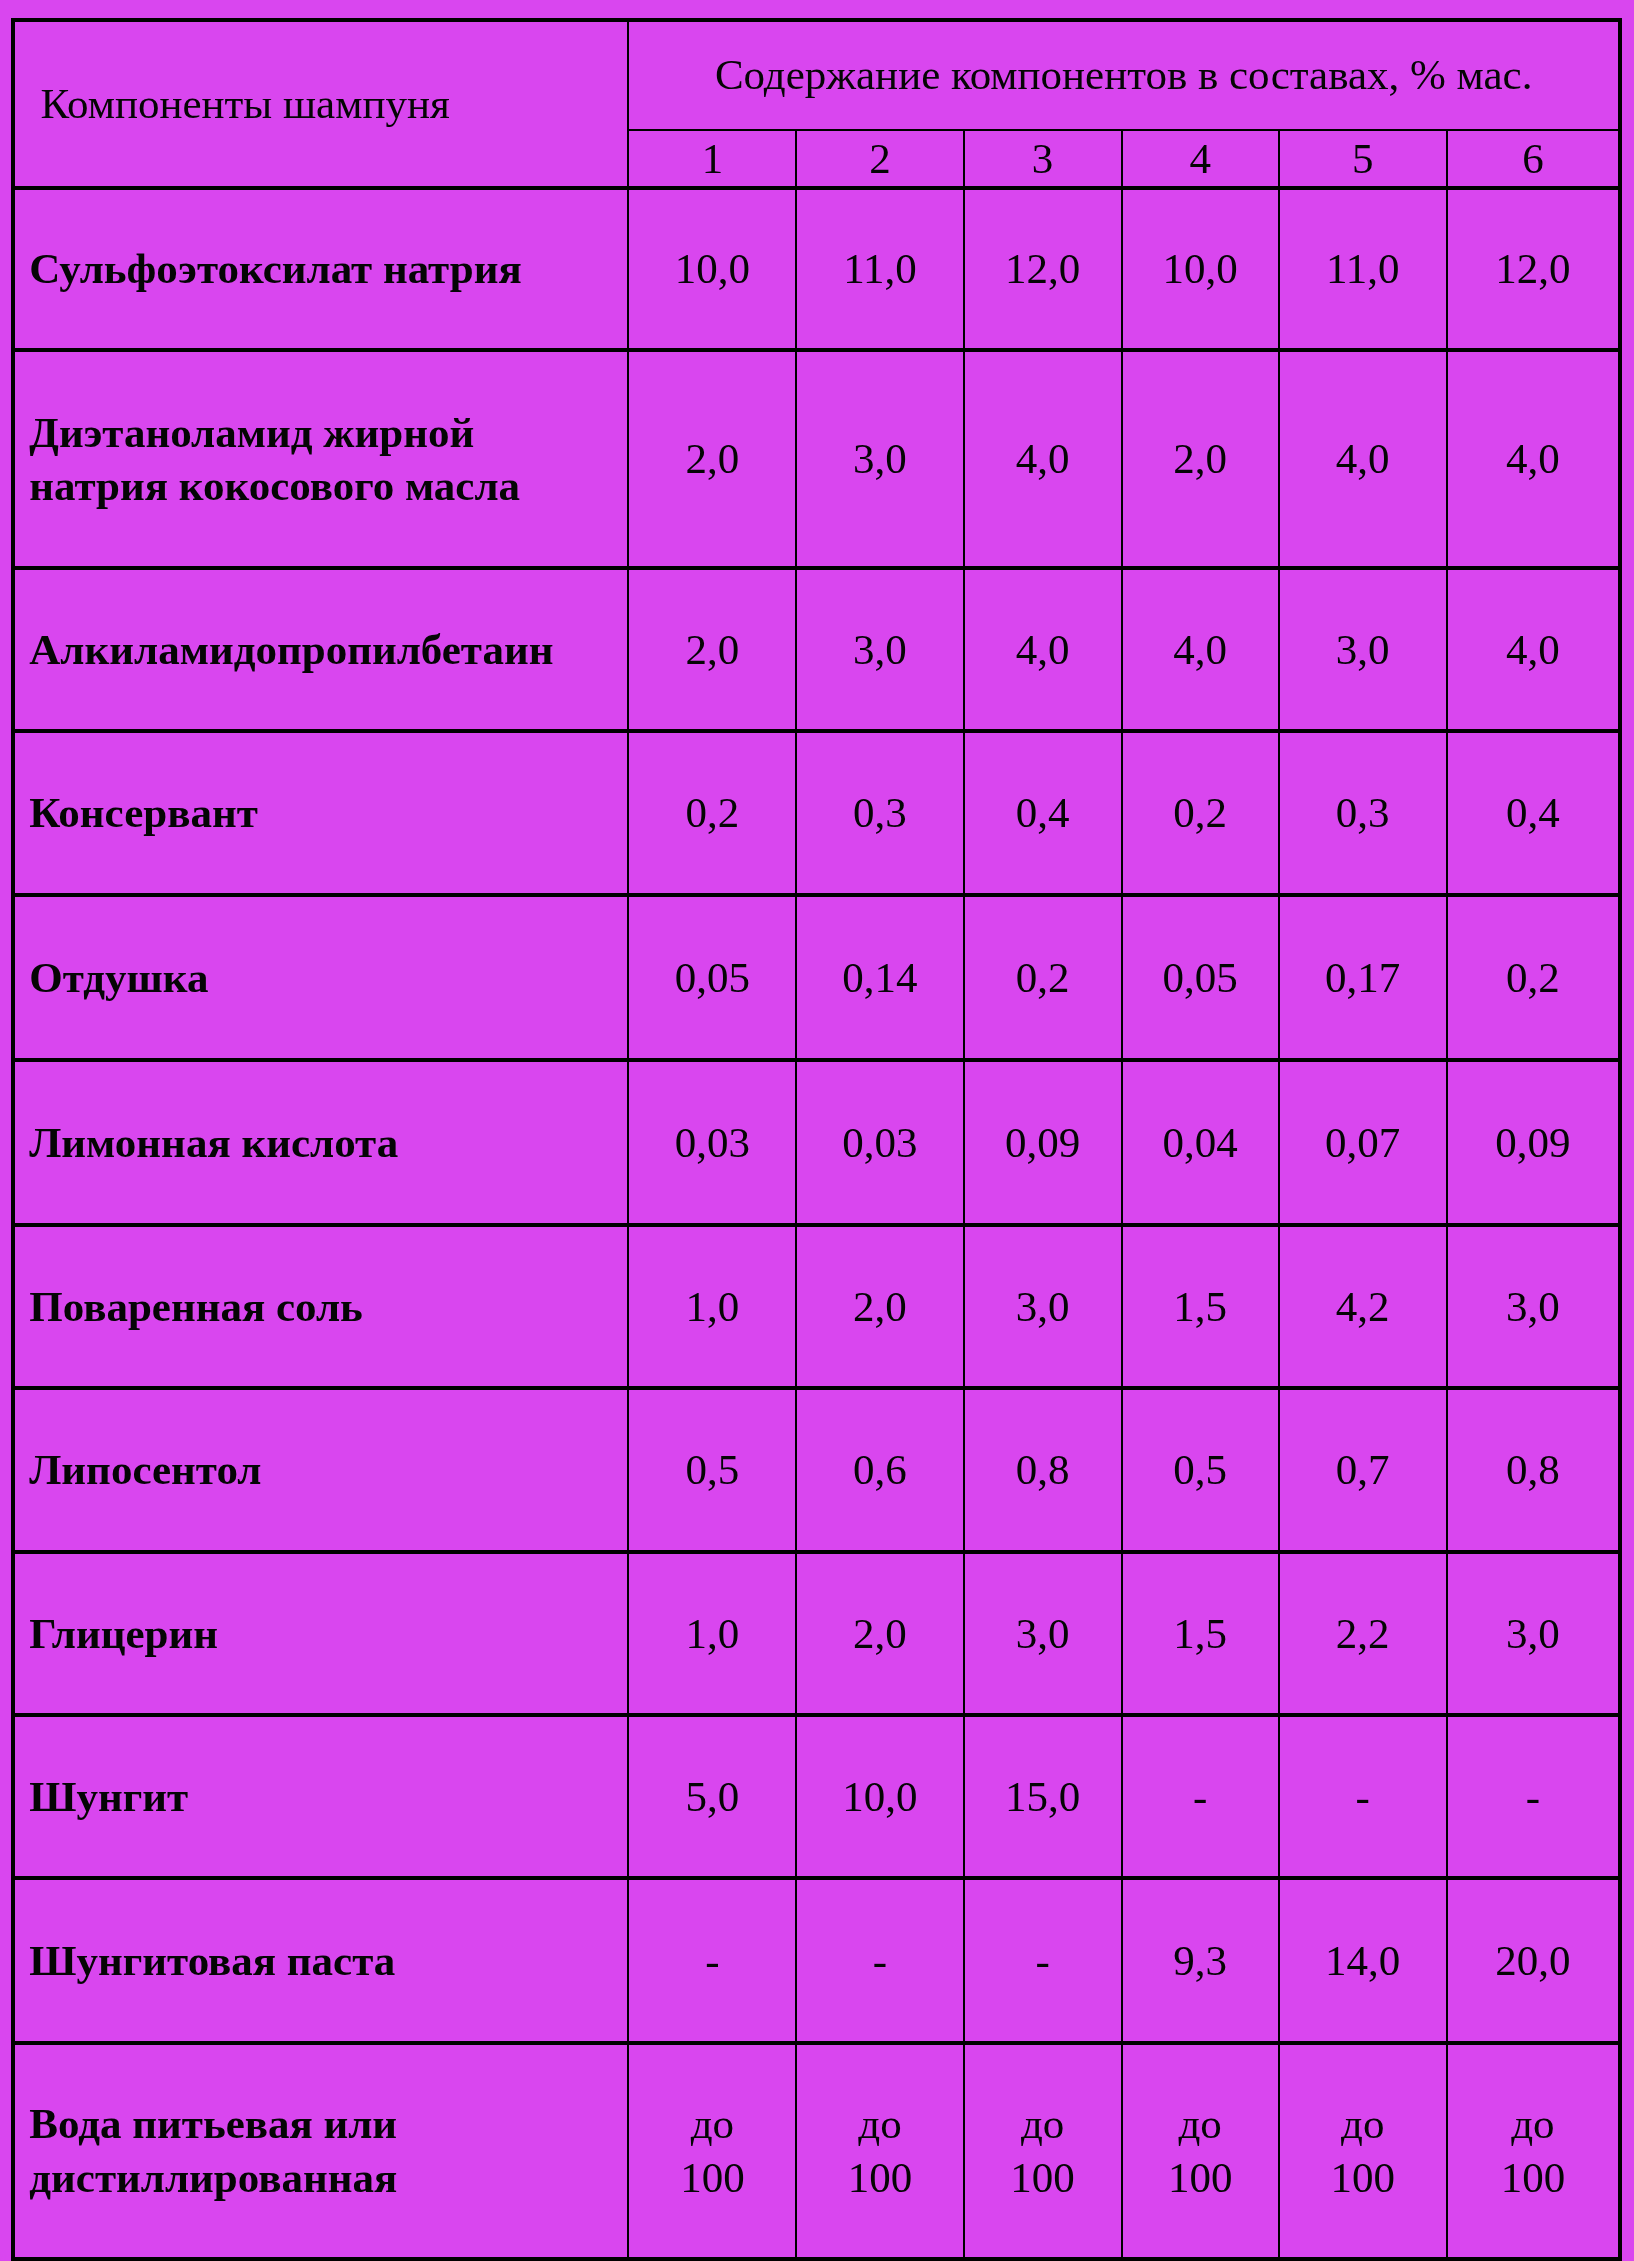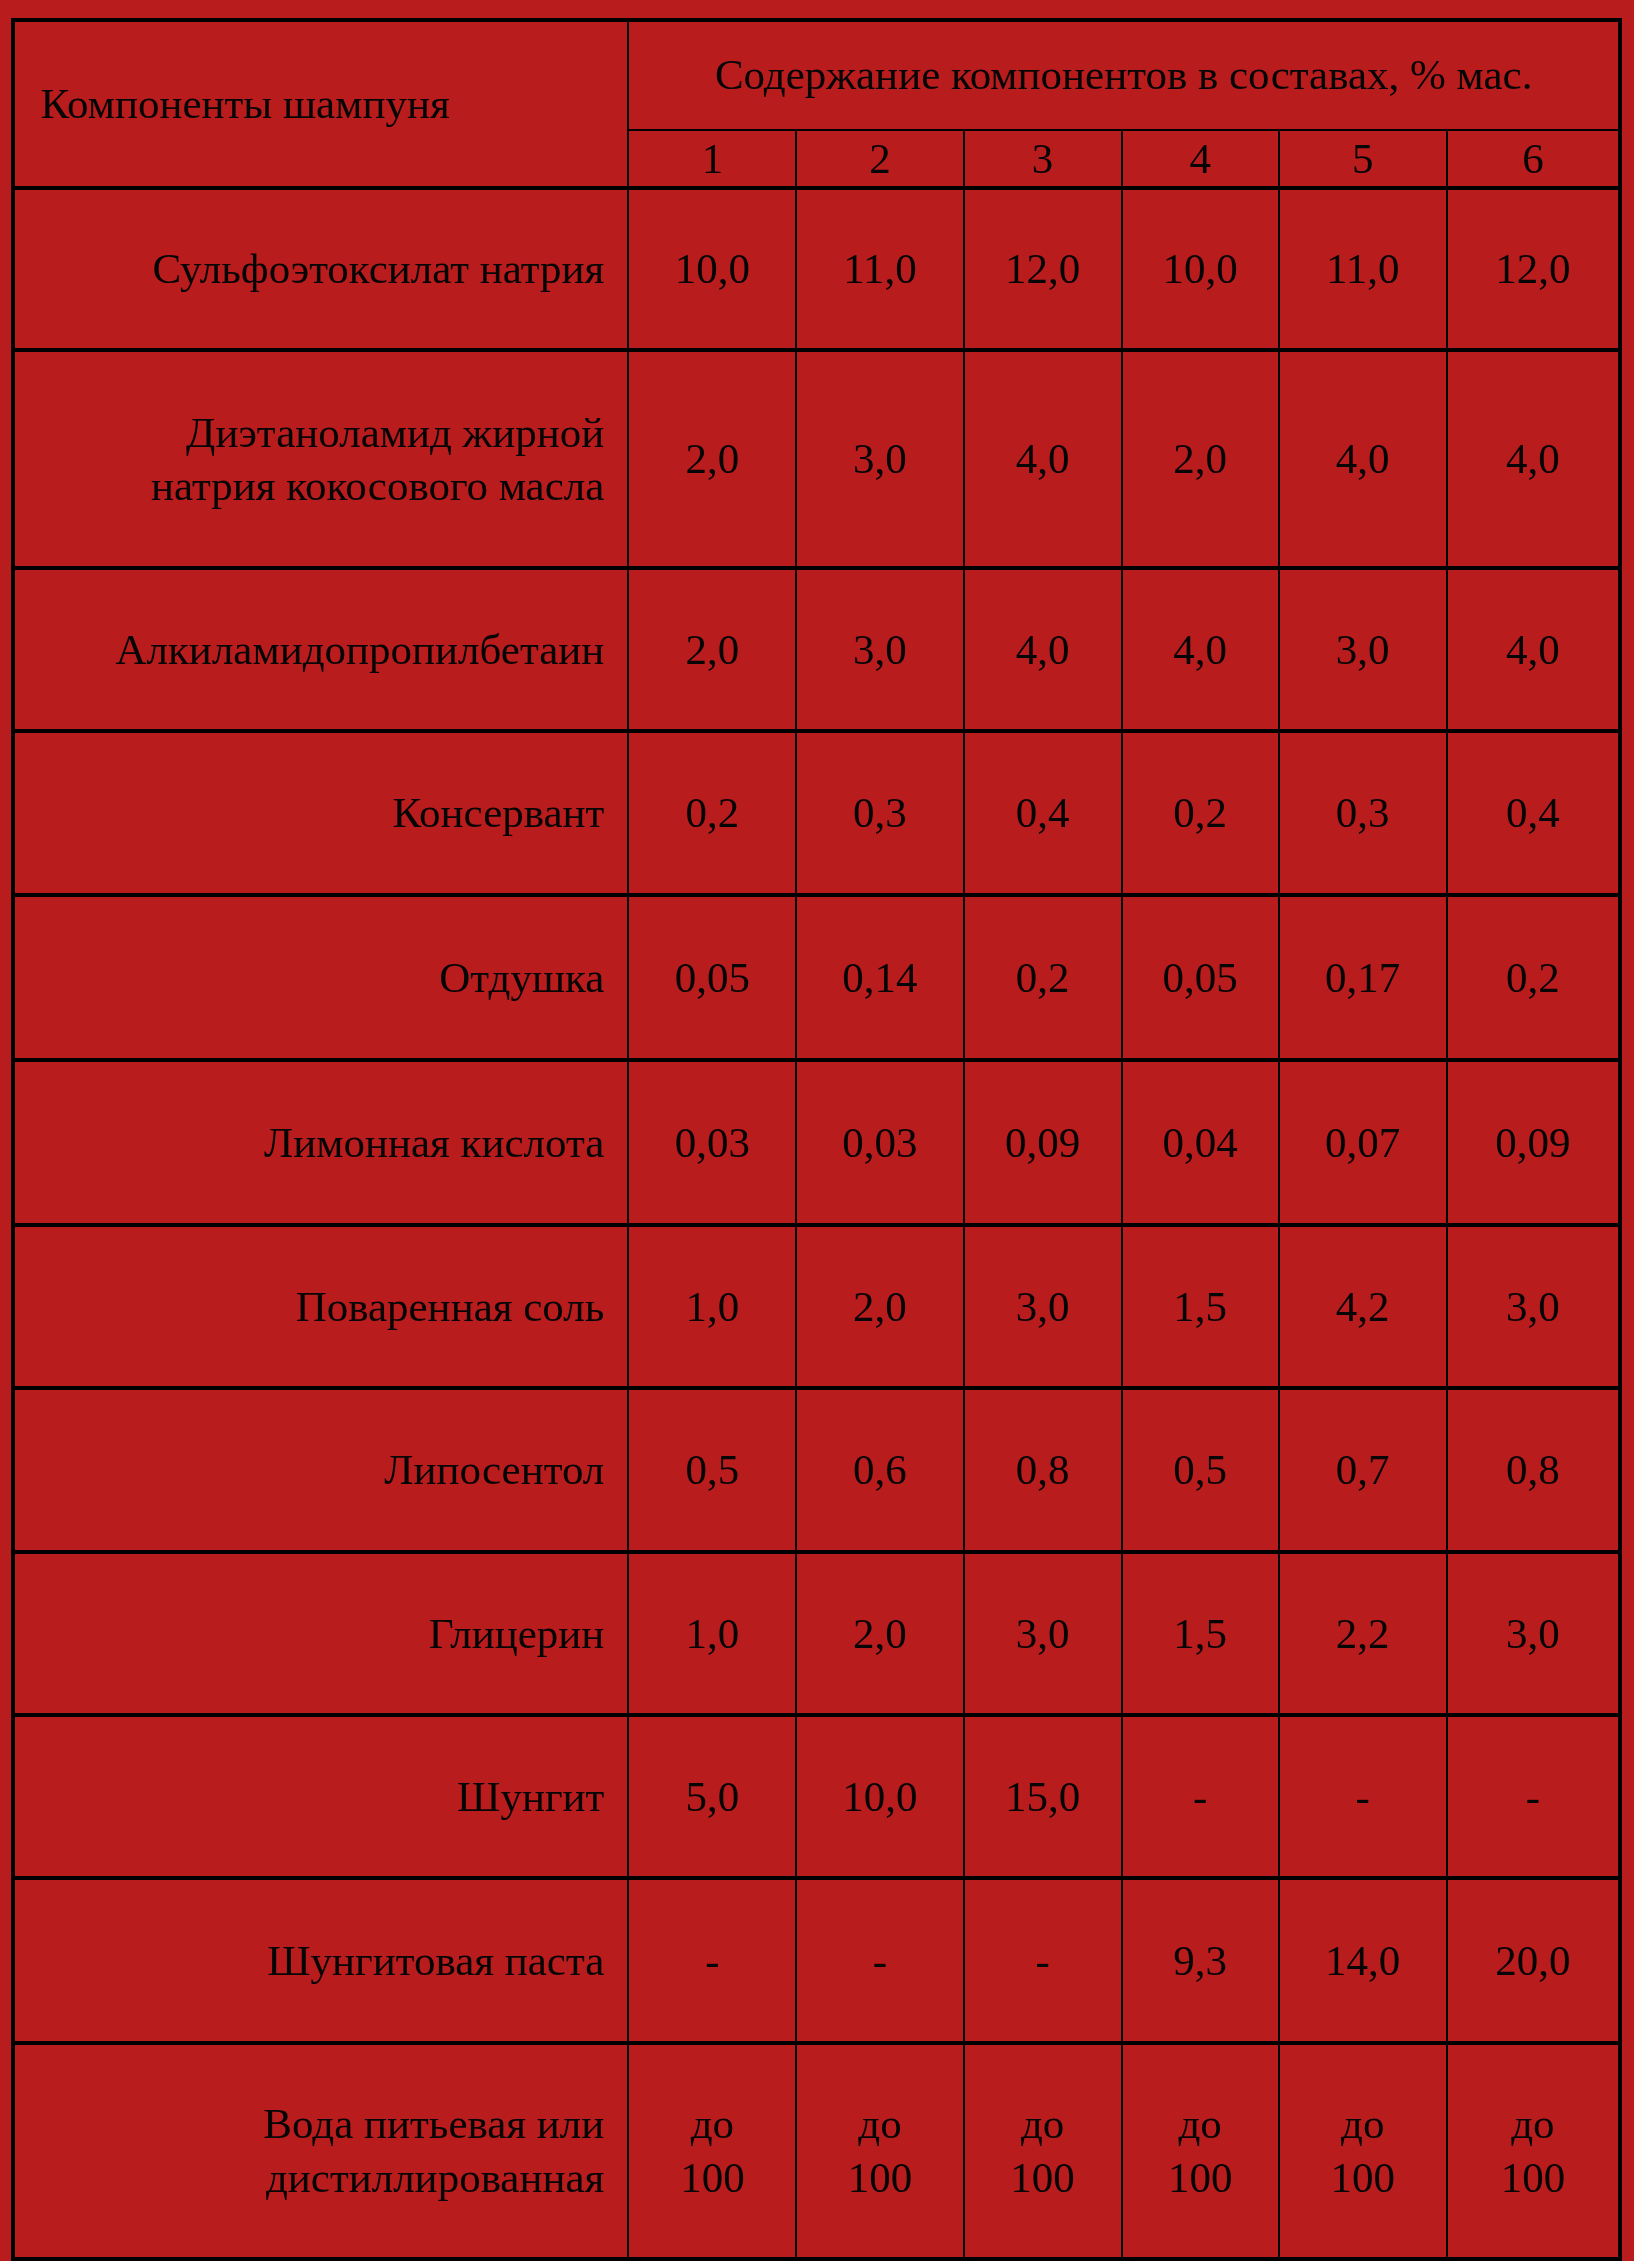--- a/index.html
+++ b/index.html
@@ -11,21 +11,21 @@
     width: 1635px;
     height: 2261px;
     overflow: hidden;
     font-family: "Liberation Serif", "DejaVu Serif", serif;
     color: #050505;
   }
   .sheet {
     position: relative;
     width: 1635px;
     height: 2261px;
-    background: #b91c1c;
+    background: #d946ef;
   }
   table.comp {
     position: absolute;
     left: 11px;
     top: 17.5px;
     width: 1611px;
     height: 2235px;
     border-collapse: collapse;
     table-layout: fixed;
     font-size: 43px;
@@ -43,24 +43,25 @@
   thead tr.numrow th { border-top-width: 2.4px; border-bottom-width: 4.8px; }
   th.components {
     text-align: left;
     padding-left: 25.5px;
     padding-right: 9.6px;
     white-space: pre-line;
   }
   th.contents { text-align: center; padding: 0 3px; }
   th.num { text-align: center; }
   td.name {
-    text-align: right;
+    text-align: left;
     padding-left: 14.3px;
     padding-right: 23px;
     white-space: pre-line;
+    font-weight: bold;
   }
   td.val {
     text-align: center;
     white-space: pre-line;
     padding: 0;
   }
   
   tr.hr1 { height: 110px; }
   tr.hr2 { height: 53px; }
   tr.r0  { height: 162px; }

